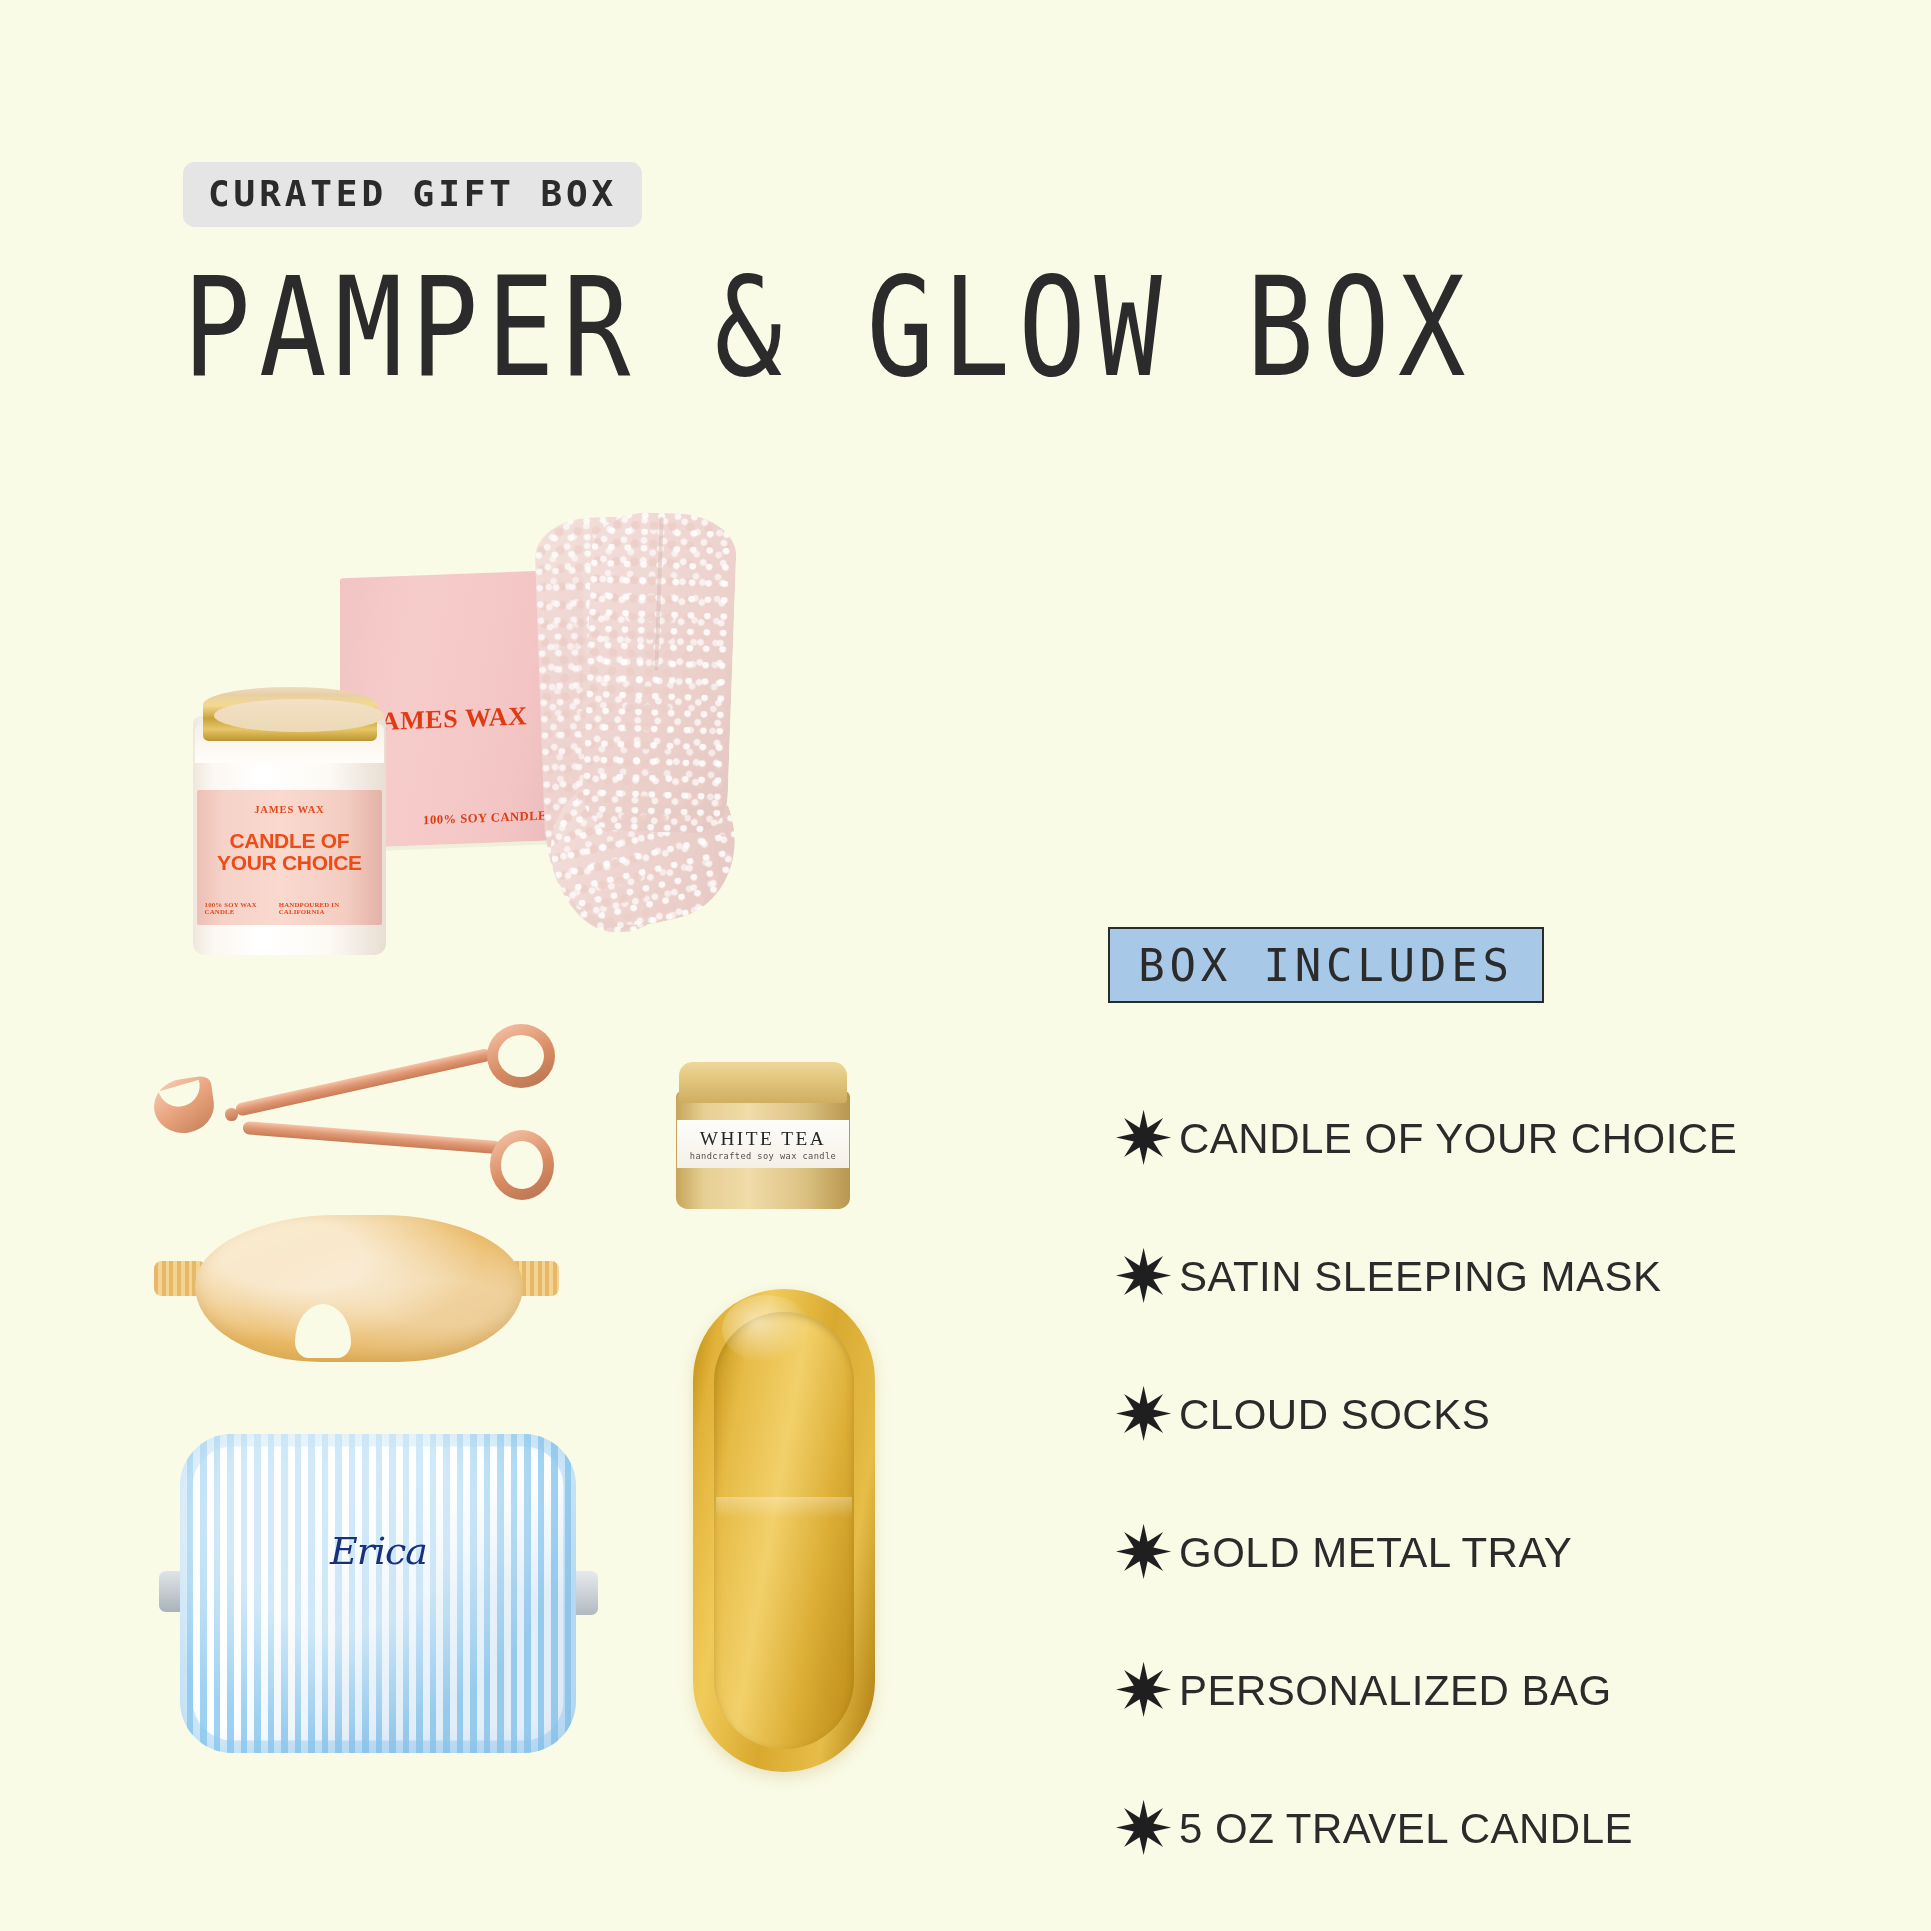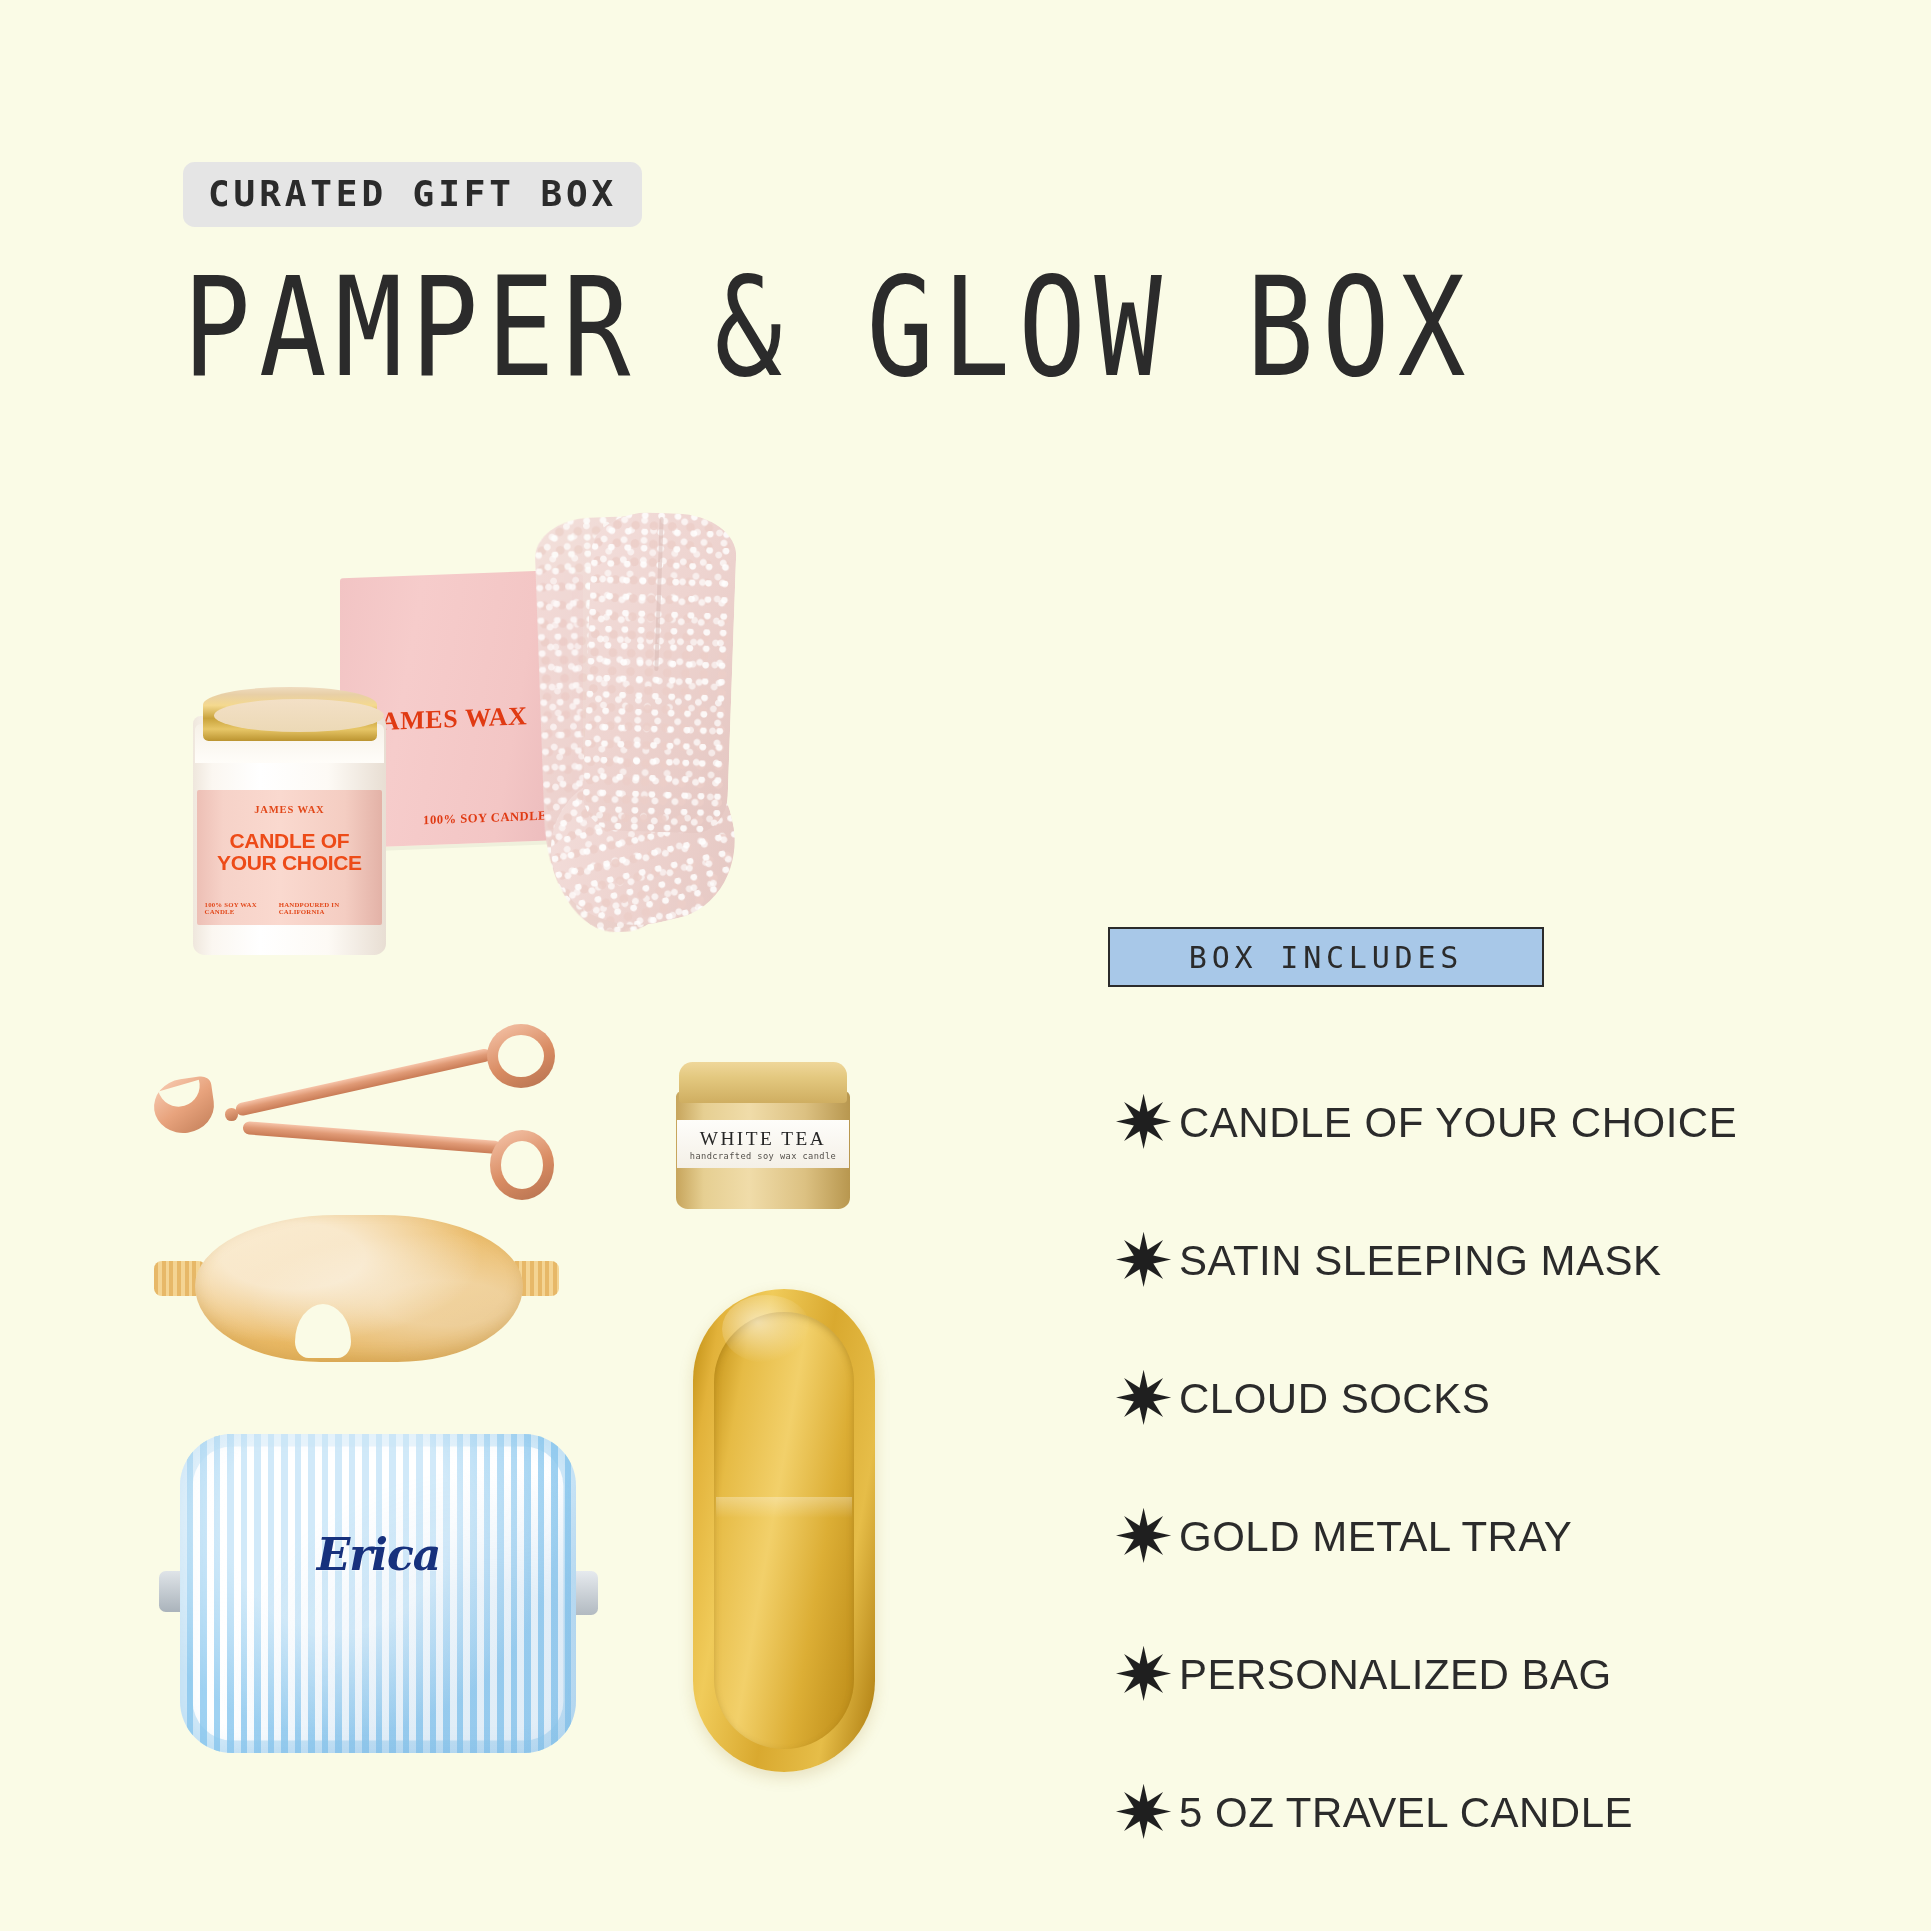--- a/index.html
+++ b/index.html
@@ -40,26 +40,26 @@
     transform-origin: left top;
     white-space: nowrap;
     font-weight: 400;
   }
 
   
   #includes-panel { position: absolute; left: 1108px; top: 927px; width: 734px; }
 
   #includes-badge {
     width: 436px;
-    height: 60px;
+    height: 76px;
     background: #a8c8e8;
     border: 2.9px solid #2b2b2b;
     display: flex; align-items: center; justify-content: center;
     font-family: "DejaVu Sans Mono", monospace;
-    font-size: 30px;
+    font-size: 44px;
     letter-spacing: 4.8px;
     color: #2b2b2b;
   }
 
   #includes-list { margin-top: 89px; }
 
   .include-row {
     display: flex;
     align-items: center;
     height: 93px;
@@ -349,22 +349,22 @@
     border-radius: 52px;
     background:
       radial-gradient(ellipse at 40% 26%, rgba(255,255,255,.52) 0 34%, transparent 66%),
       radial-gradient(ellipse at 78% 84%, rgba(120,175,220,.22) 0 30%, transparent 62%);
   }
   #bag-name {
     position: absolute; left: 0; right: 0; top: 95px;
     text-align: center;
     font-family: "DejaVu Serif", serif;
     font-style: italic;
-    font-weight: bold;
-    font-size: 44px;
+    font-weight: normal;
+    font-size: 38px;
     color: #17317d;
     letter-spacing: -1px;
     text-shadow: 0 1px 0 rgba(255,255,255,.35);
   }
   #bag-zip-l {
     position: absolute; left: 0px; top: 137px;
     width: 29px; height: 41px;
     background: linear-gradient(180deg,#dfe4e8,#aab3bb);
     border-radius: 6.8px 2.9px 2.9px 6.8px;
   }

